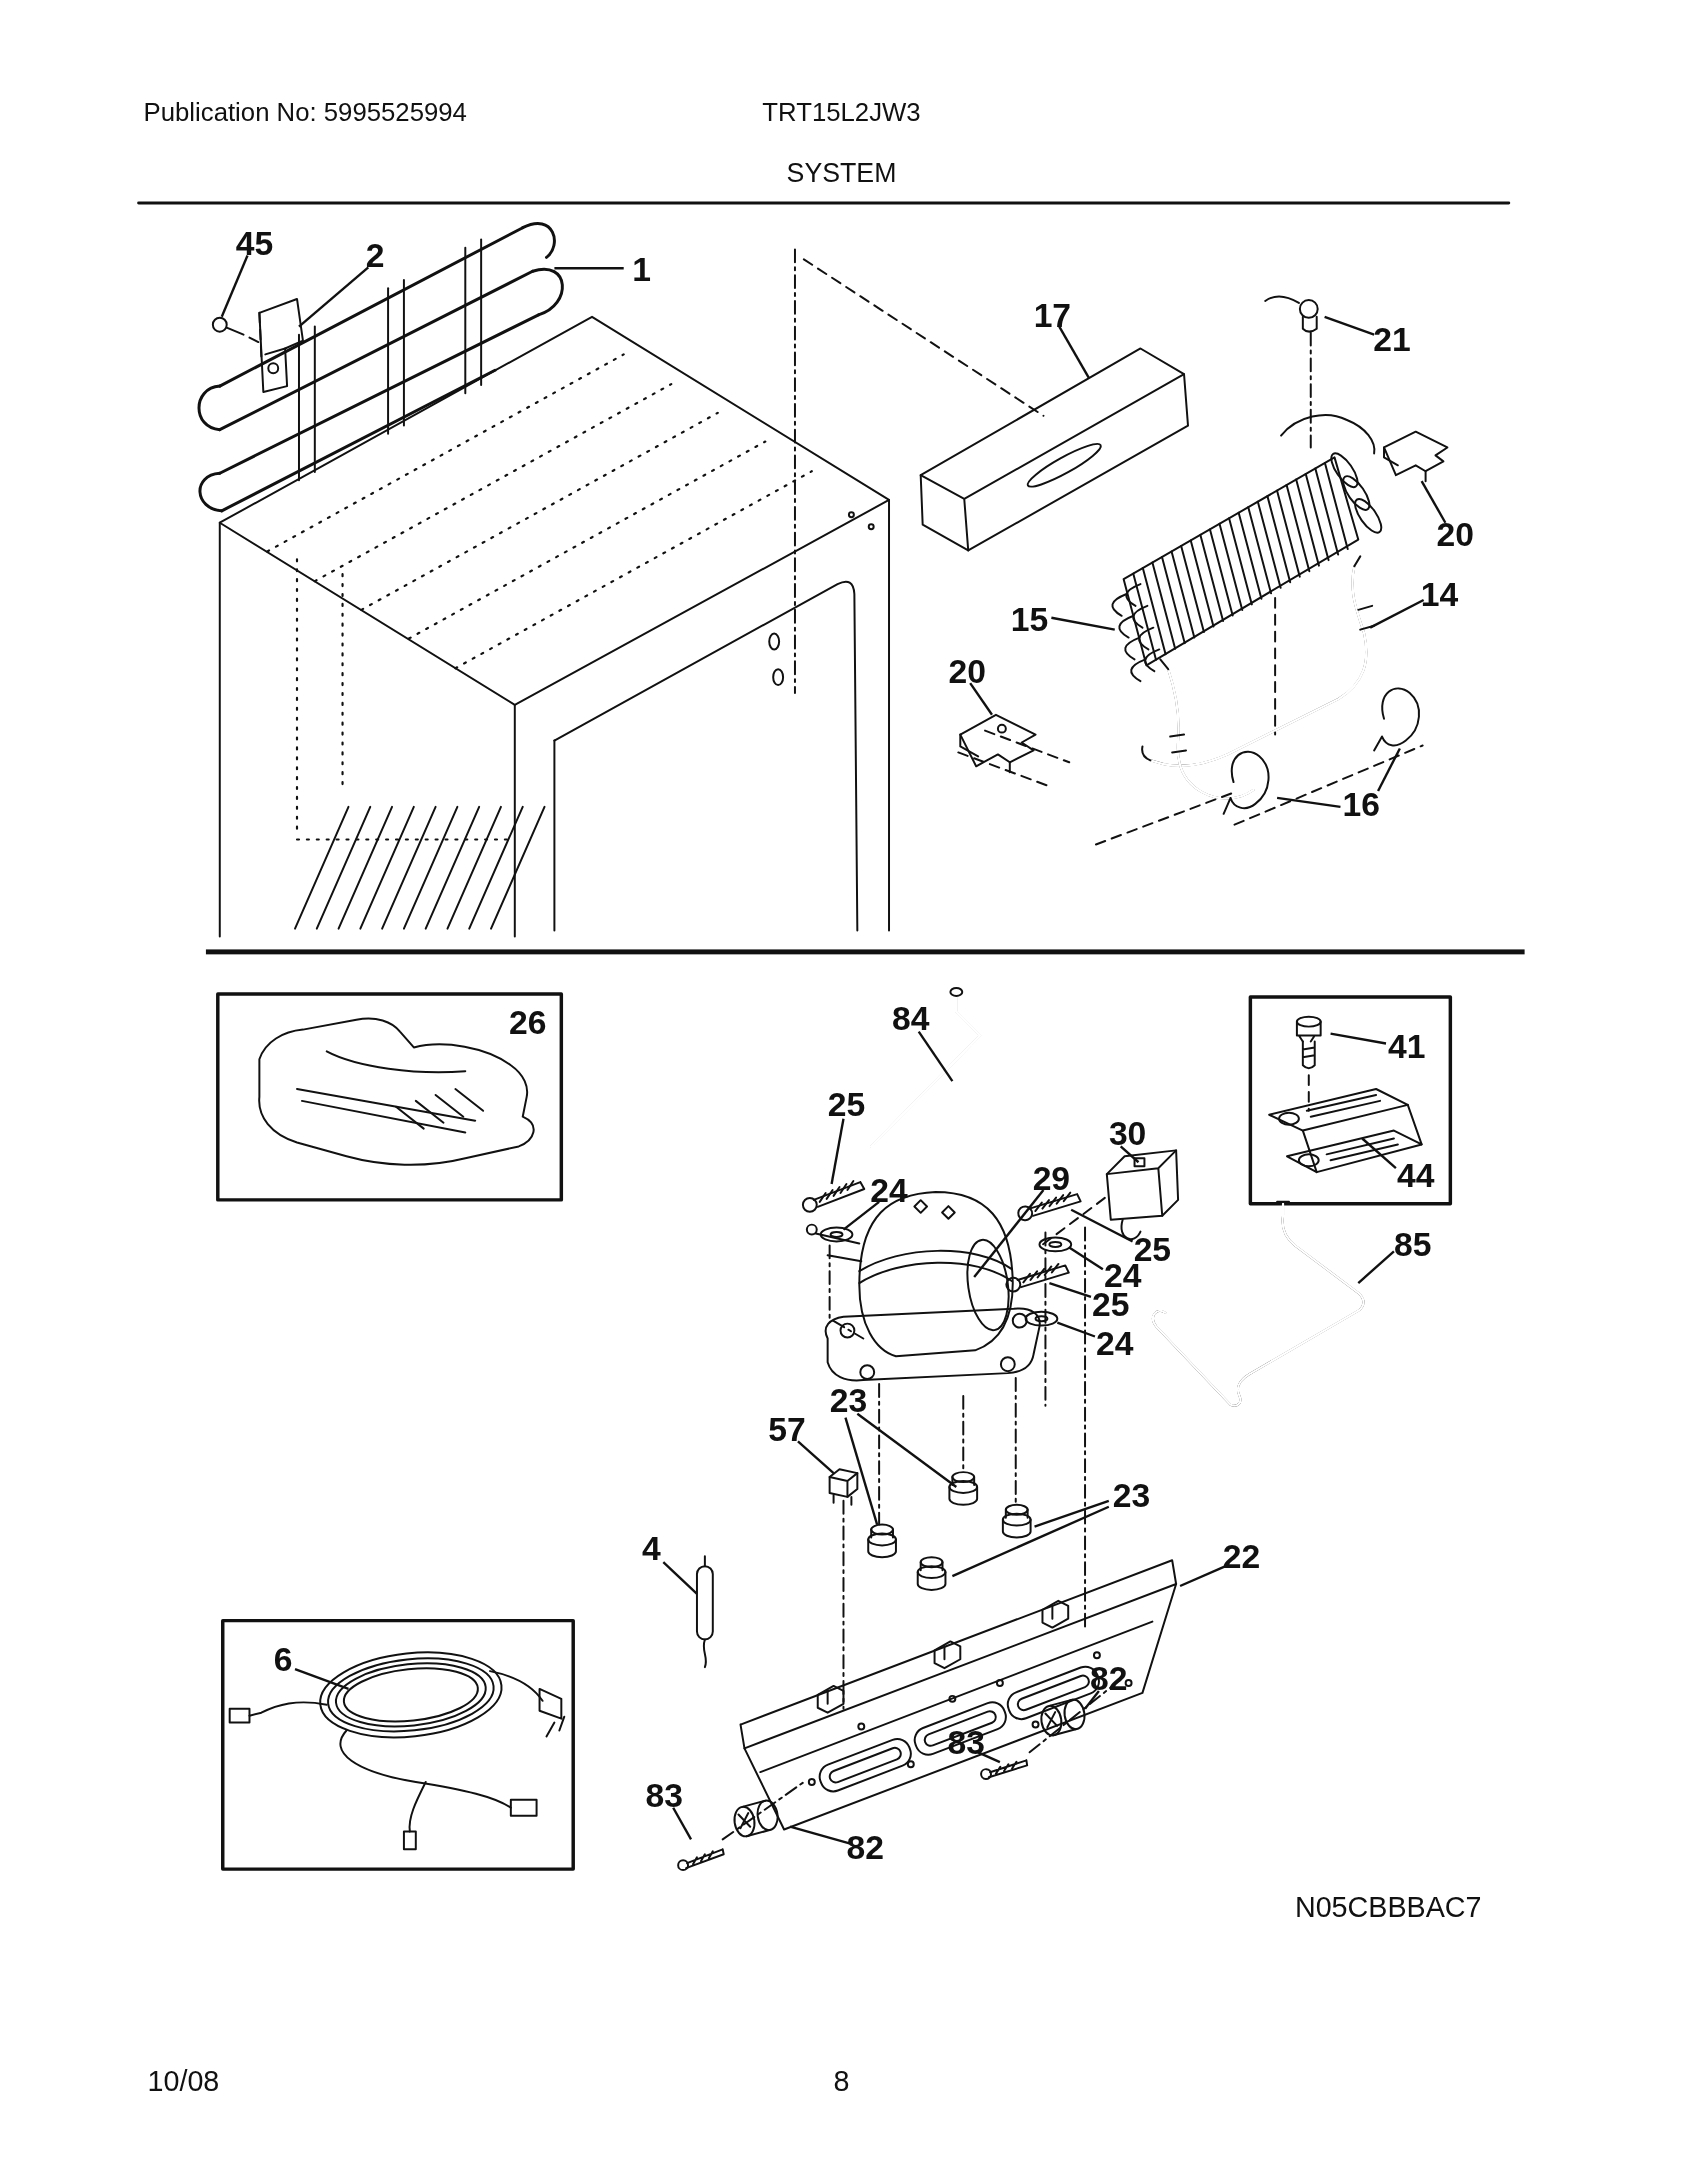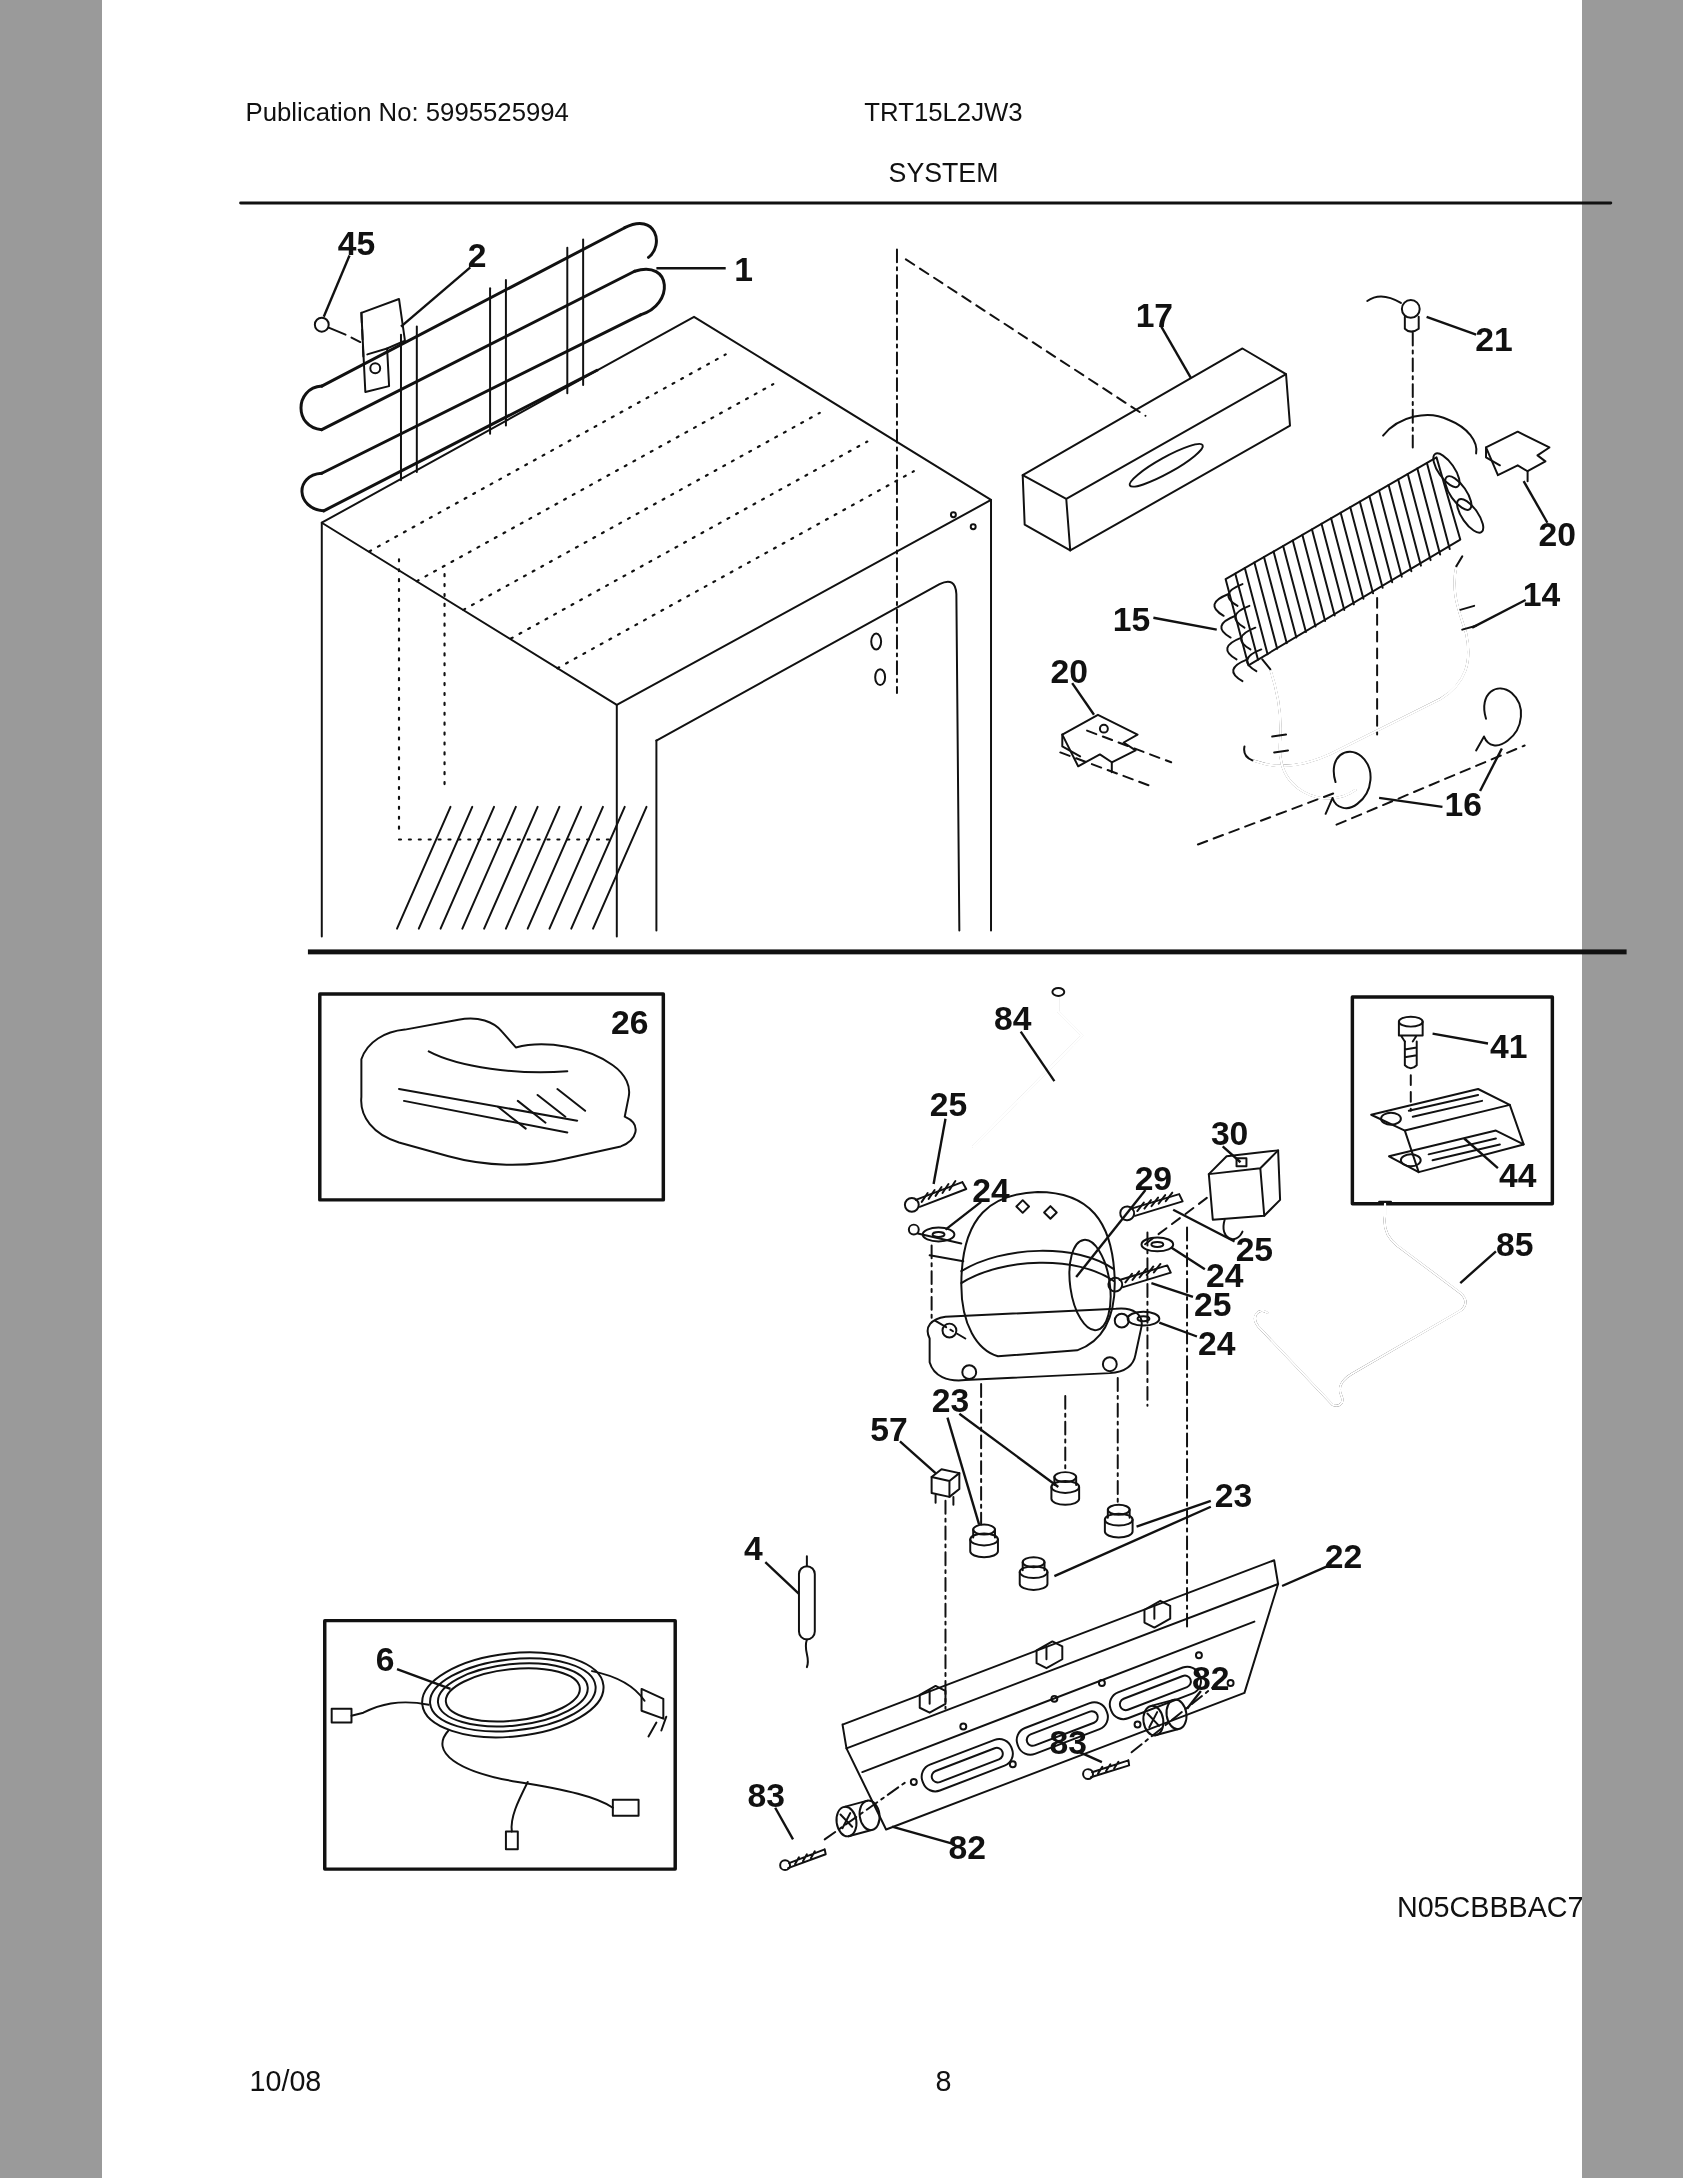--- a/index.html
+++ b/index.html
@@ -1,16 +1,16 @@
 <!DOCTYPE html>
 <html><head>
 <meta charset="utf-8">
 <style>
   html,body{margin:0;padding:0;background:#9a9a9a;}
-  .page{width:1480px;height:2178px;background:#ffffff;margin:0 auto;position:relative;
+  .page{width:1683px;height:2178px;background:#ffffff;margin:0 auto;position:relative;
         font-family:"Liberation Sans",sans-serif;}
   svg{display:block;width:1683px;height:2178px;}
   text{stroke:none;fill:#111;}
   .hdr{font:26px "Liberation Sans",sans-serif;}
   .ttl{font:27px "Liberation Sans",sans-serif;}
   .sm {font:29px "Liberation Sans",sans-serif;}
   .lbl{font:700 34px "Liberation Sans",sans-serif;}
   .ln  {stroke:#111;fill:none;stroke-width:2;stroke-linecap:round;stroke-linejoin:round;}
   .thk {stroke-width:3;}
   .ld  {stroke:#111;stroke-width:2.4;}

